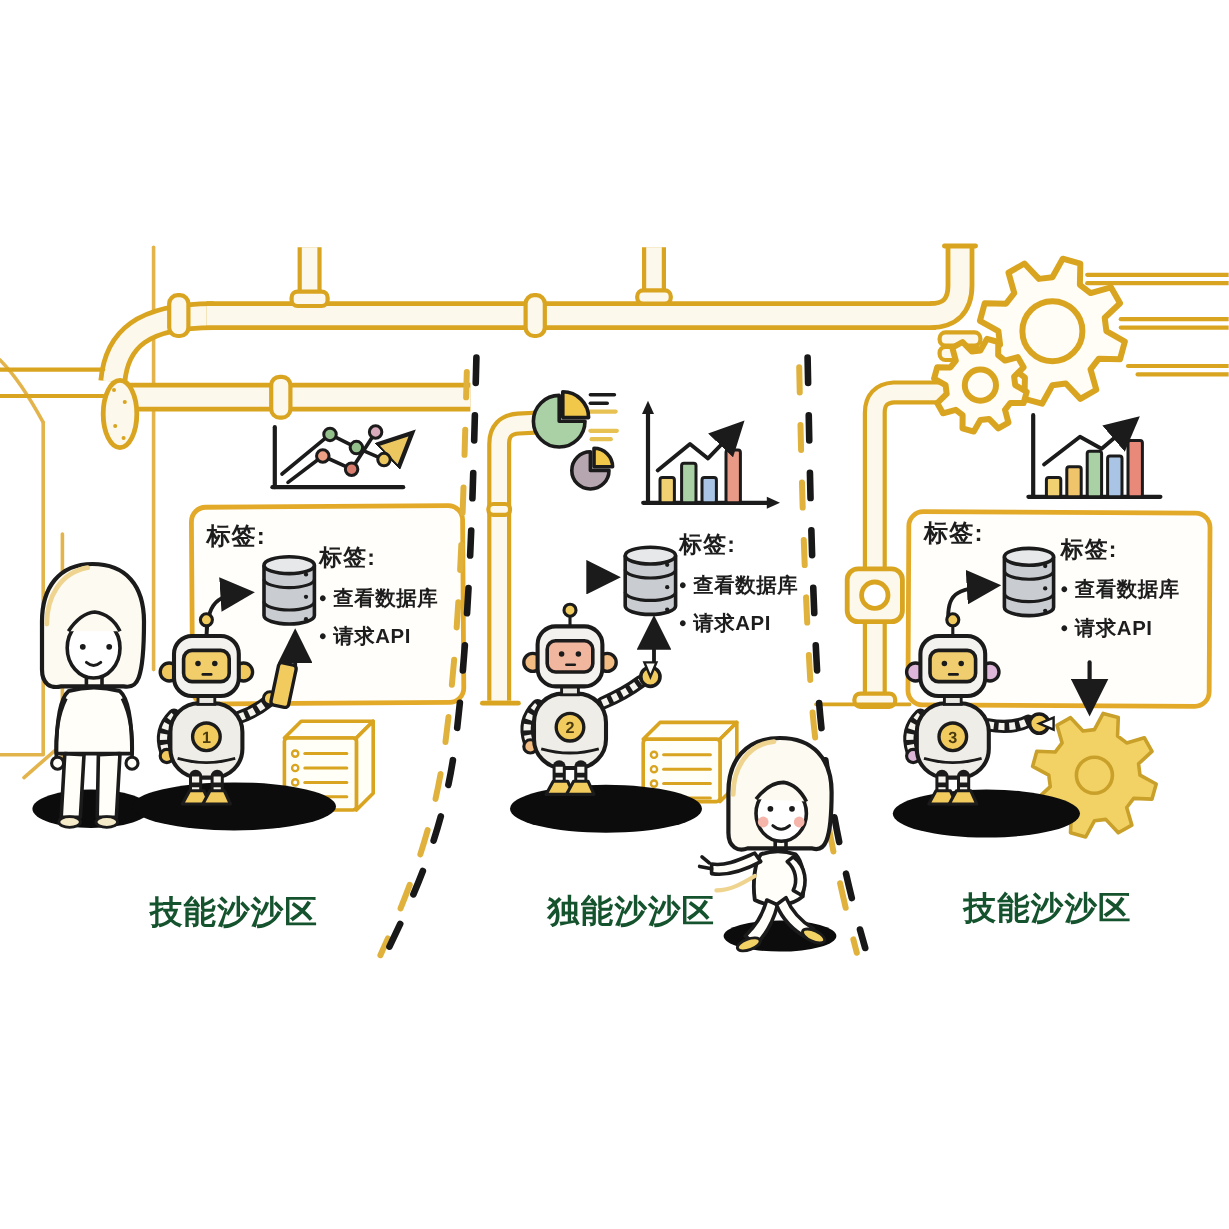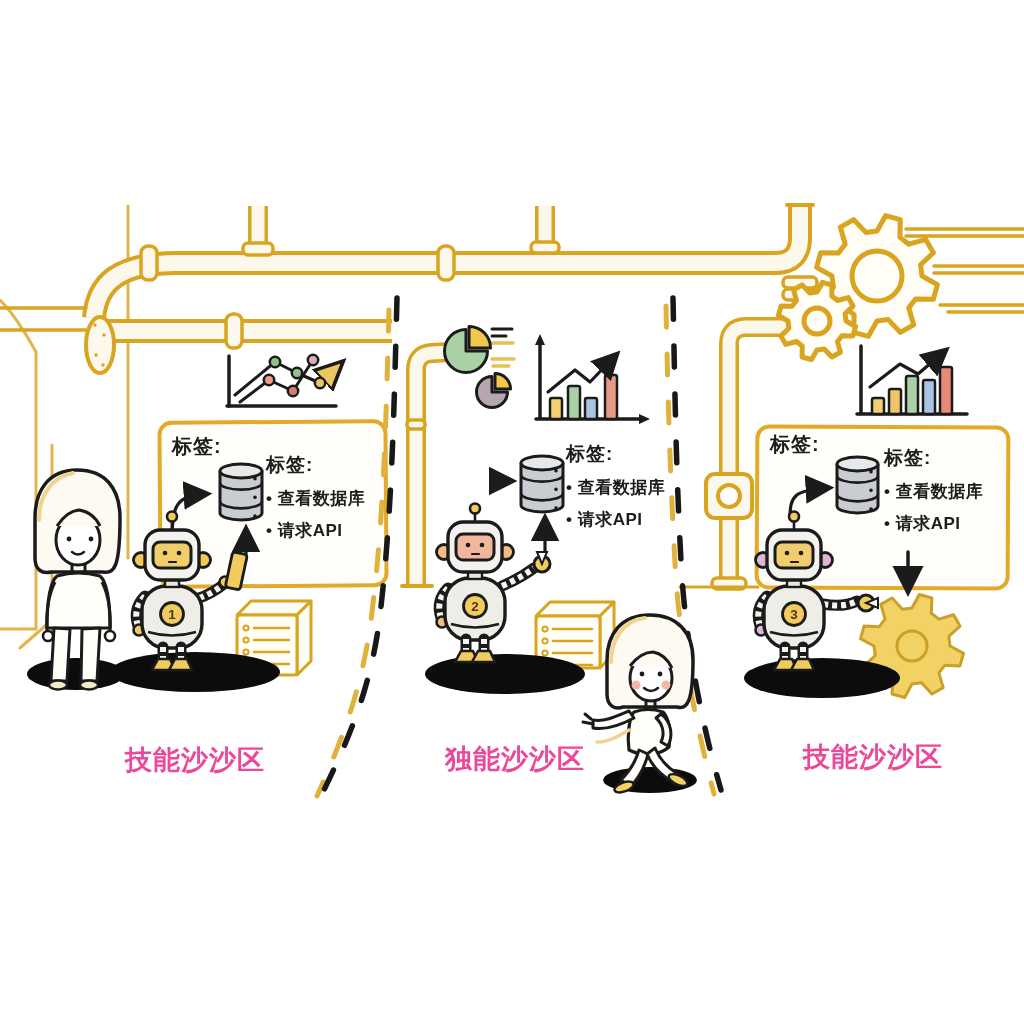--- a/index.html
+++ b/index.html
@@ -19,21 +19,21 @@
   .dash-b{fill:none;stroke:#181818;stroke-width:5.5;stroke-linecap:round;stroke-dasharray:21 27}
   .dash-y{fill:none;stroke:#e0b23c;stroke-width:5;stroke-linecap:round;stroke-dasharray:21 27}
   .gear-line{fill:#fffdf6;stroke:var(--pipe_edge);stroke-width:5;stroke-linejoin:round}
   .gear-solid{fill:var(--gear_fill);stroke:#c9a02a;stroke-width:3;stroke-linejoin:round}
   
   .t-label{position:absolute;font-weight:700;color:#1d1d1d;white-space:nowrap;letter-spacing:1px}
   .plist{position:absolute;color:#1d1d1d;white-space:nowrap}
   .plist .t{font-size:19px;font-weight:700;letter-spacing:1px}
   .plist .it{font-size:17px;font-weight:700;margin-top:9px;letter-spacing:0.5px}
   .plist .it::before{content:"• ";font-weight:900}
-  .zone-name{position:absolute;font-size:27px;font-weight:700;color:#ec4899;letter-spacing:1px;white-space:nowrap}
+  .zone-name{position:absolute;font-size:27px;font-weight:700;color:#14532d;letter-spacing:1px;white-space:nowrap}
 </style>
 </head>
 <body>
 
 <div id="stage">
   <svg id="art" width="1024" height="1024" viewBox="0 0 1024 1024">
     <defs>
       <marker id="arrk" markerWidth="10" markerHeight="9" refX="7" refY="4.5" orient="auto">
         <path d="M0,0 L9,4.5 L0,9 Z" fill="#1b1b1b"></path>
       </marker>
@@ -405,15 +405,15 @@
   </div>
 
   <div class="t-label" style="left:770px;top:431px;font-size:20px">标签:</div>
   <div class="plist" style="left:884px;top:445px">
     <div class="t">标签:</div>
     <div class="it">查看数据库</div>
     <div class="it">请求API</div>
   </div>
 
   <div class="zone-name" style="left:125px;top:742px">技能沙沙区</div>
-  <div class="zone-name" style="left:445px;top:741px">独能沙沙区</div>
+  <div class="zone-name" style="left:456px;top:741px">独能沙沙区</div>
   <div class="zone-name" style="left:803px;top:739px">技能沙沙区</div>
 </div>
 
 </body></html>

